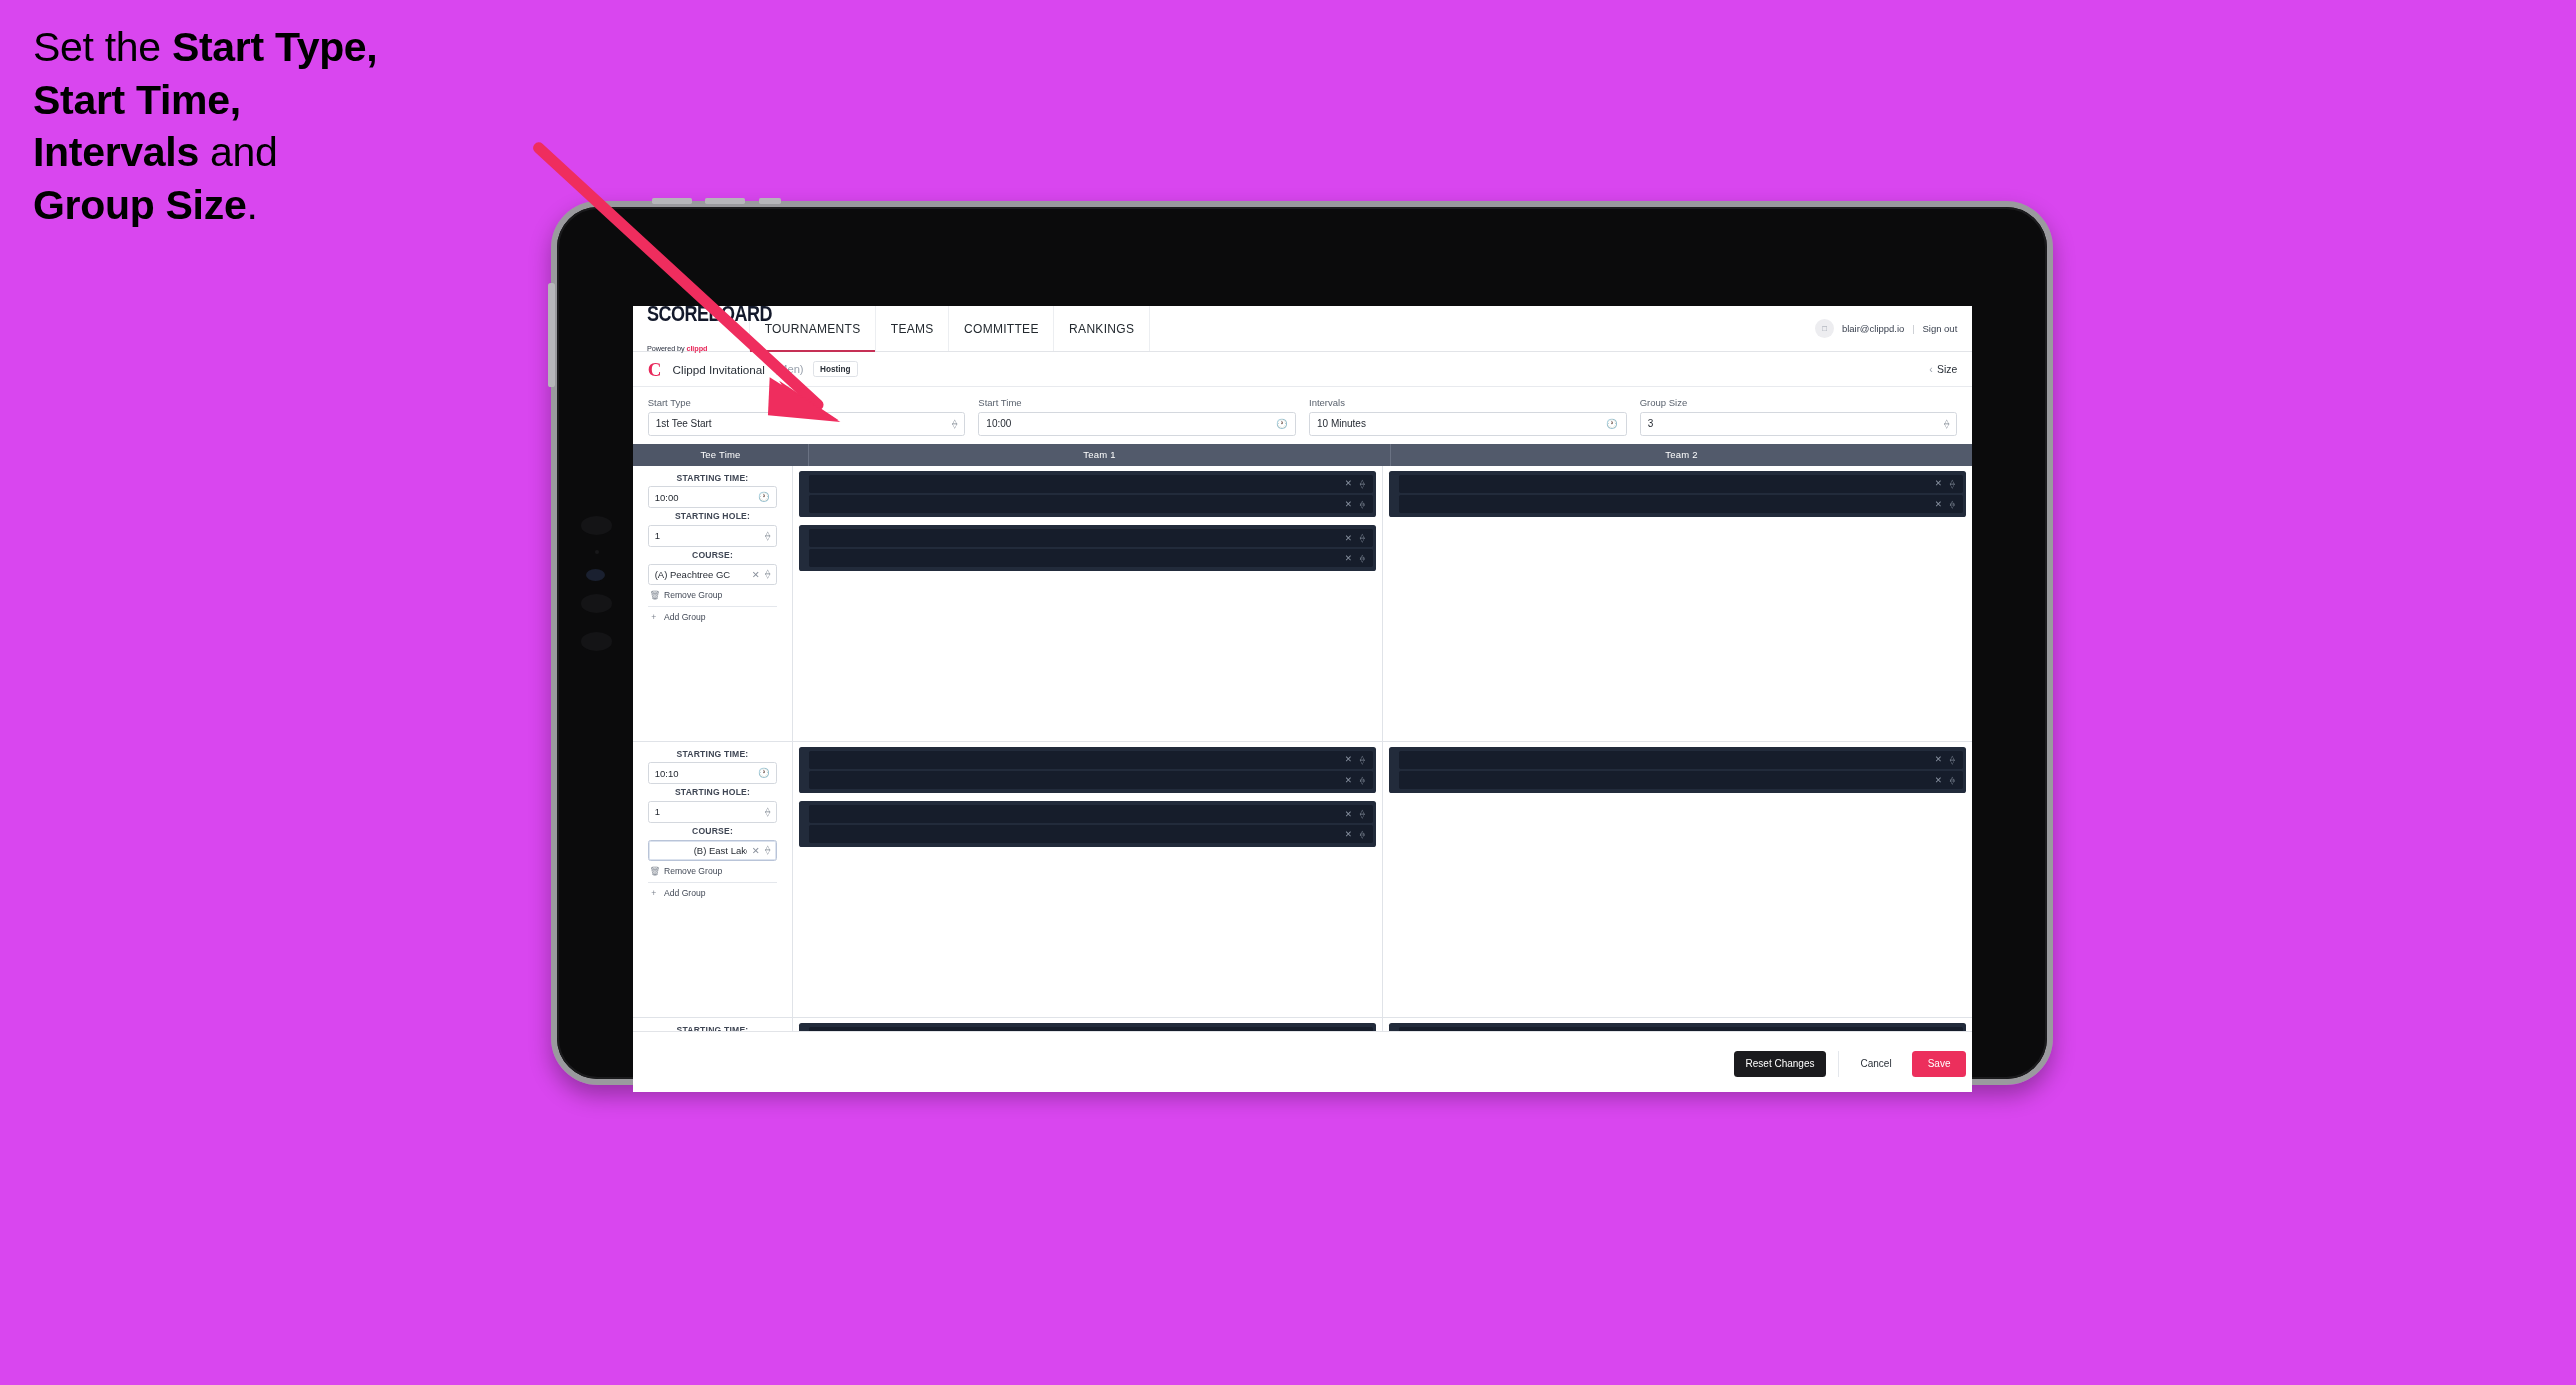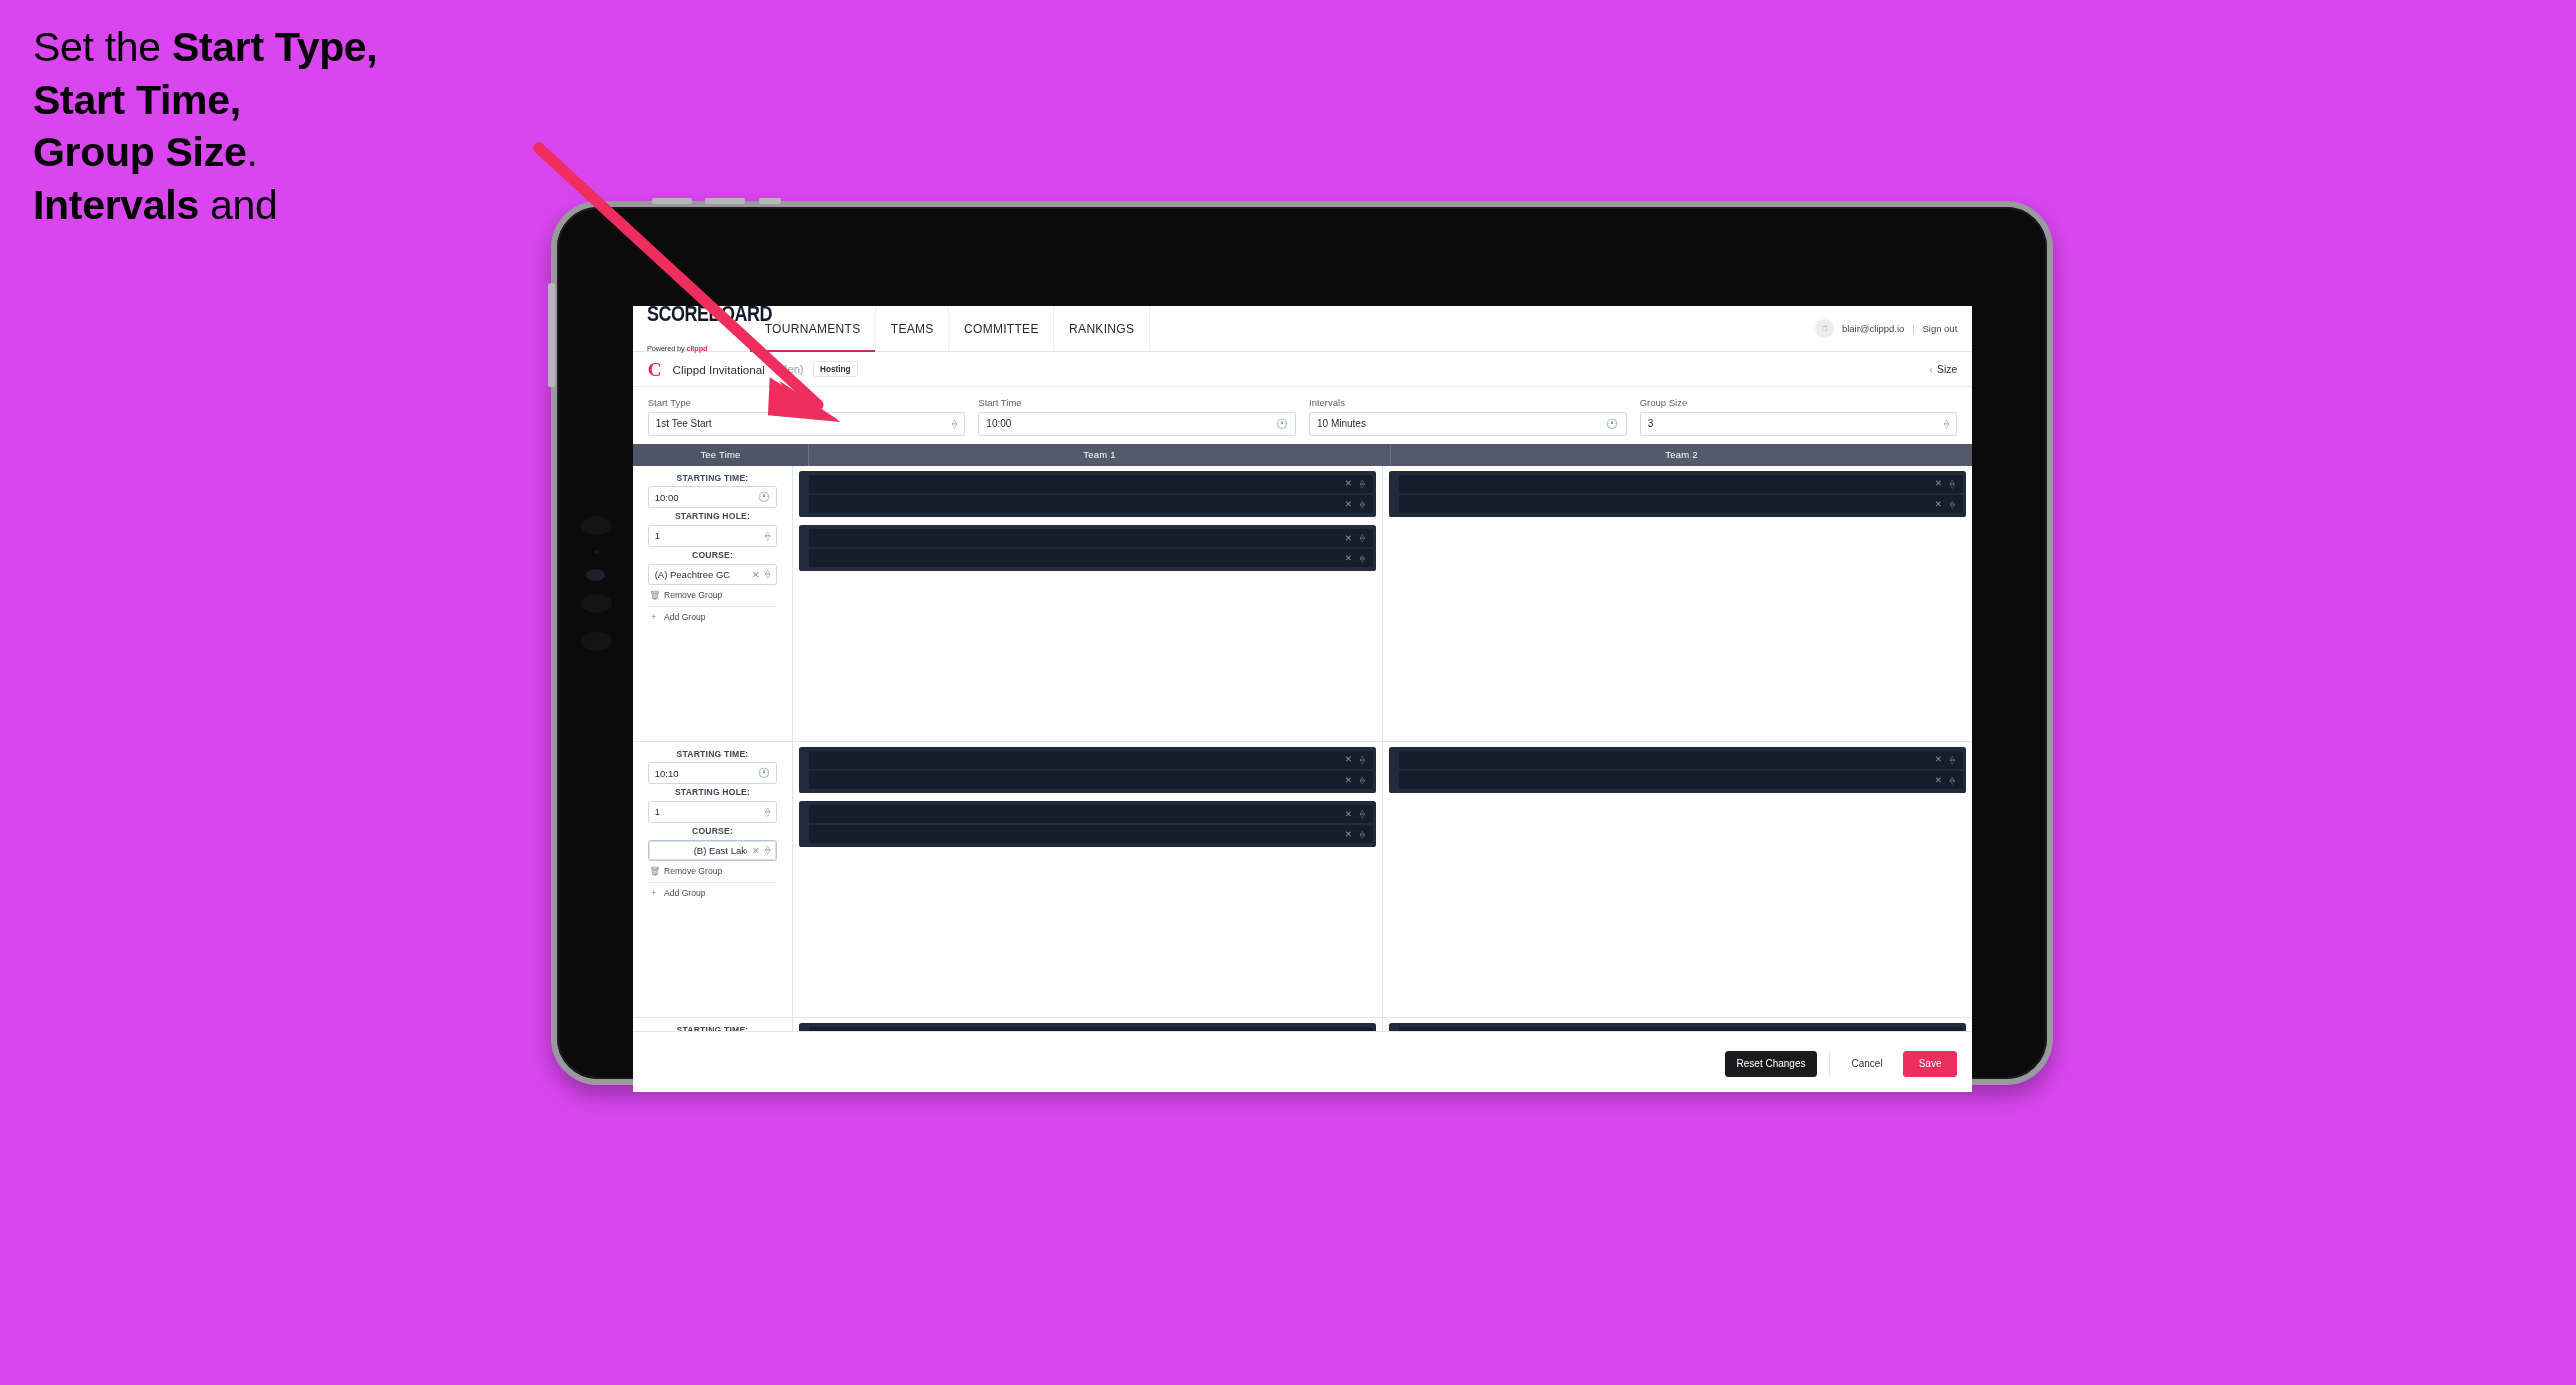--- a/index.html
+++ b/index.html
@@ -168,21 +168,21 @@
     display:flex; align-items:center; justify-content:flex-end; gap:7.8px;
     padding-right: 7.8px; margin-bottom: 2.6px;
   }
   .pslot:last-child { margin-bottom: 0; }
   .pslot .x { color:#868f9e; font-size: 8.6px; line-height:1; }
   .pslot .sp { display:flex; flex-direction:column; line-height:0.55; font-size:6.5px; color:#868f9e; }
 
   
   .footer {
     height: 64px; display:flex; align-items:center; justify-content:flex-end;
-    gap: 0; padding-right: 15px; background:#fff;
+    gap: 0; padding-right: 6px; background:#fff;
   }
   .btn {
     font-size: 10px; border-radius: 3.5px; padding: 7.8px 12px; cursor:pointer; border:none;
   }
   .btn-reset { background:#1b1b1e; color:#fff; }
   .btn-cancel { background:transparent; color:#2a3038; margin: 0 12px; border-left:0.9px solid #e4e7ec; border-radius:0; padding-left: 21px; padding-right: 8.6px;}
   .btn-save { background:#ec2f5c; color:#fff; padding: 7.8px 15.5px; }
 
   
   .vscroll {
@@ -191,22 +191,22 @@
   }
 </style>
 </head>
 <body>
 
 <div id="root">
 
   <div class="caption">
     <span class="ln"><span class="light">Set the </span><b>Start Type,</b></span>
     <span class="ln"><b>Start Time,</b></span>
+    <span class="ln"><b>Intervals</b><span class="light"> and</span></span>
     <span class="ln"><b>Group Size</b><span class="light">.</span></span>
-    <span class="ln"><b>Intervals</b><span class="light"> and</span></span>
   </div>
 
   <div class="tablet">
     <div class="tablet-inner"></div>
     <div class="btn-top" style="left:95px; top:-9.5px; width:40px;"></div>
     <div class="btn-top" style="left:148px; top:-9.5px; width:40px;"></div>
     <div class="btn-top" style="left:202px; top:-9.5px; width:22.4px;"></div>
     <div class="btn-side" style="top:76px; height:104px;"></div>
     <div class="cam-dot" style="left:24px; top:309px; width:31px; height:19px; background:#141416;"></div>
     <div class="cam-dot" style="left:38px; top:343px; width:4.3px; height:4.3px; background:#18181a;"></div>

